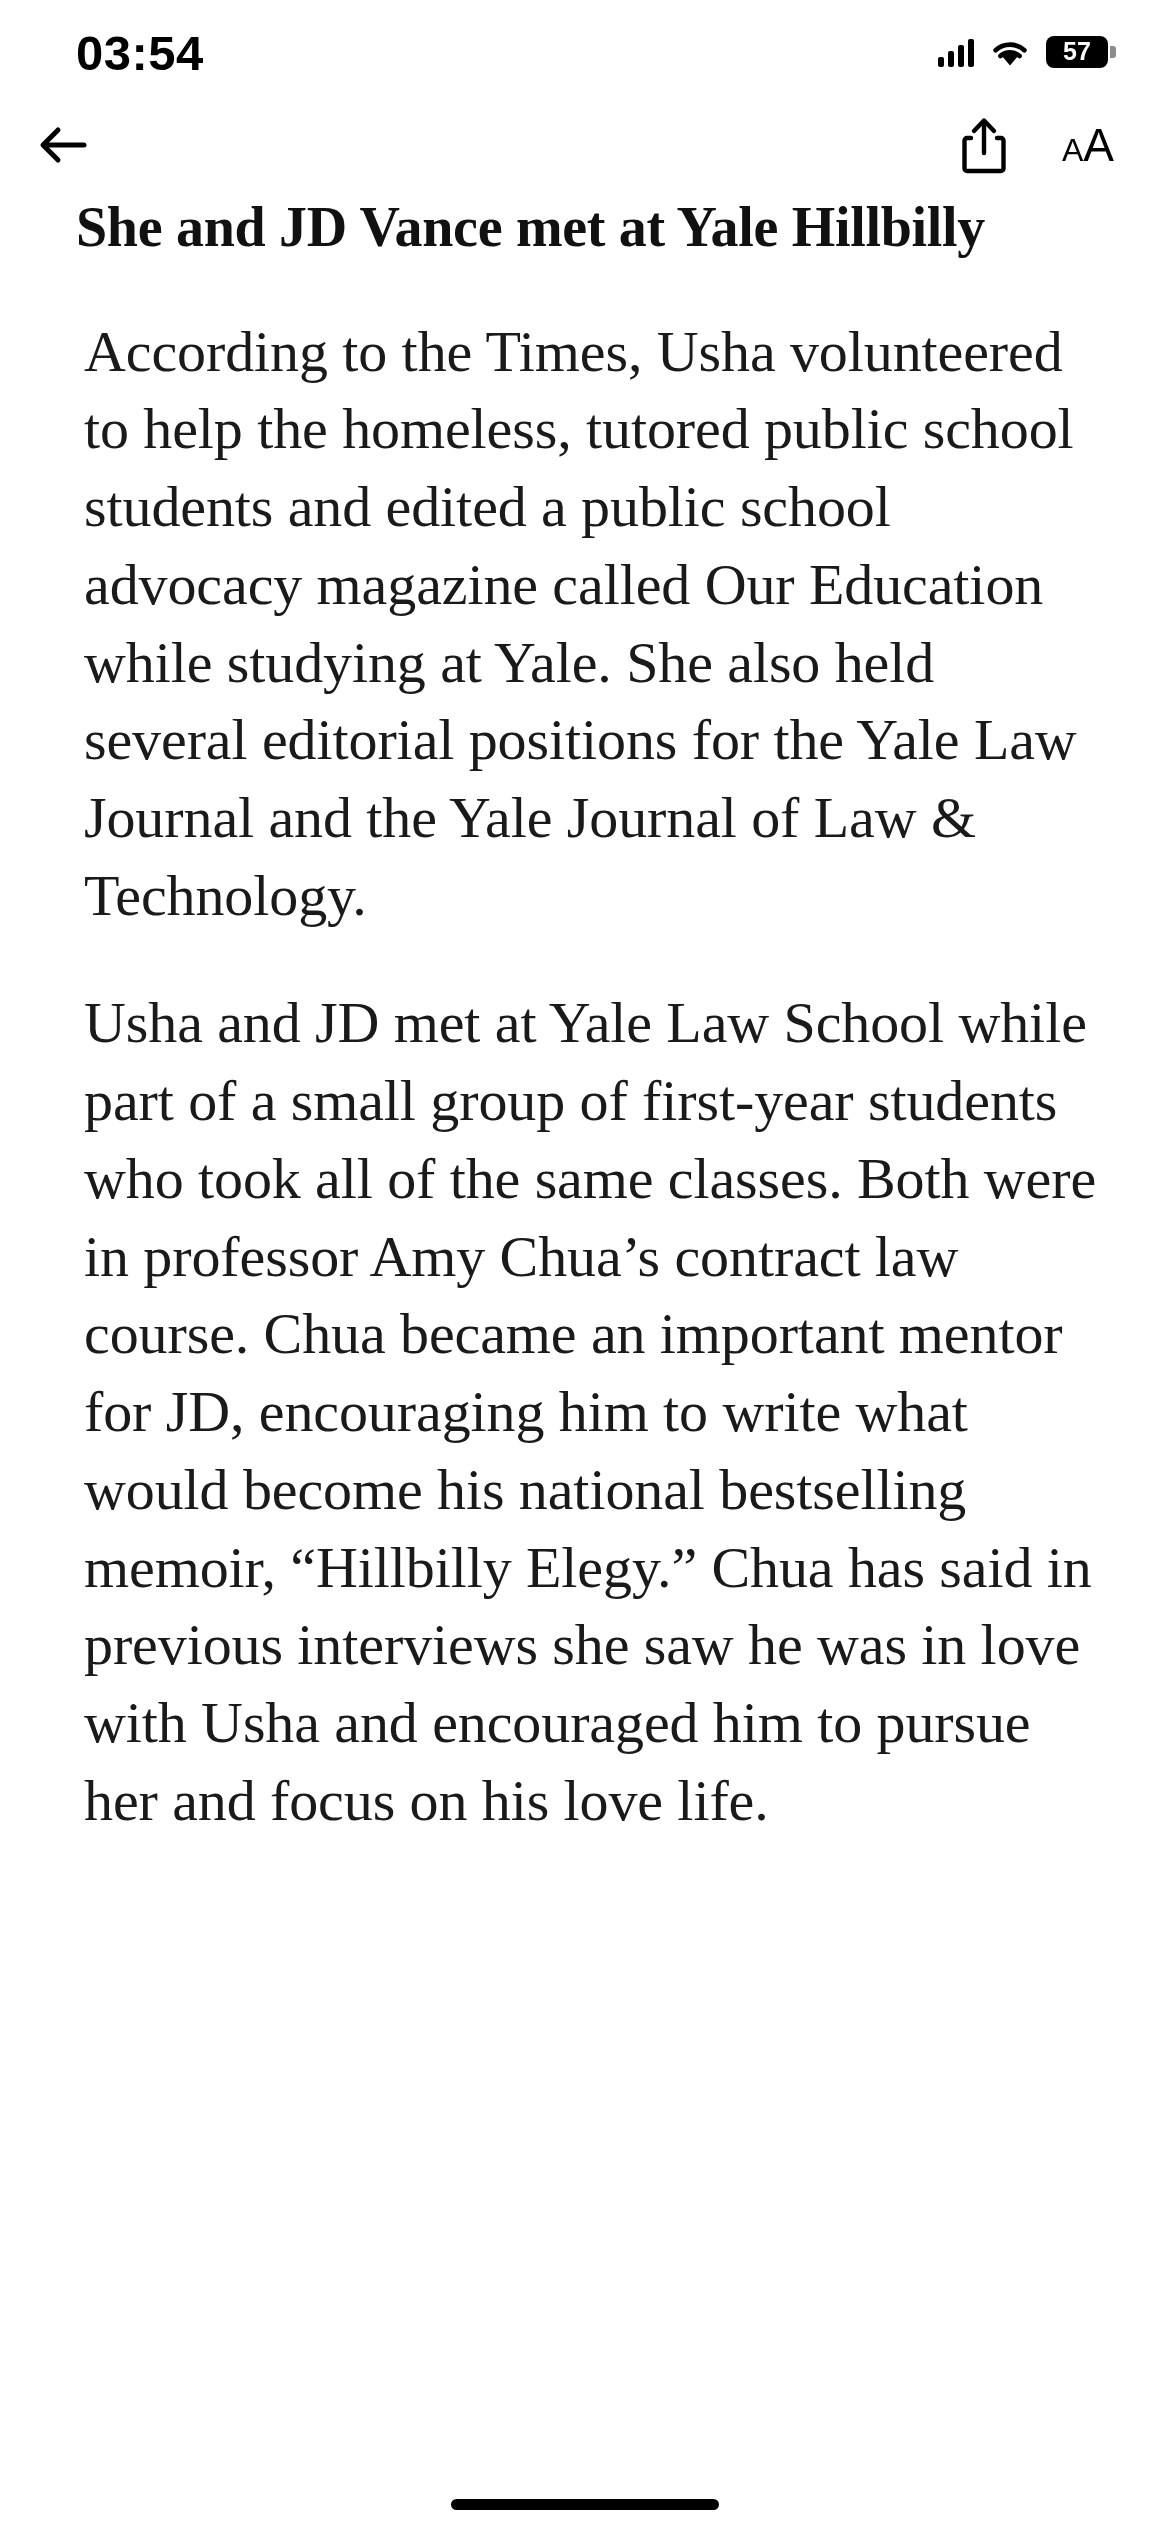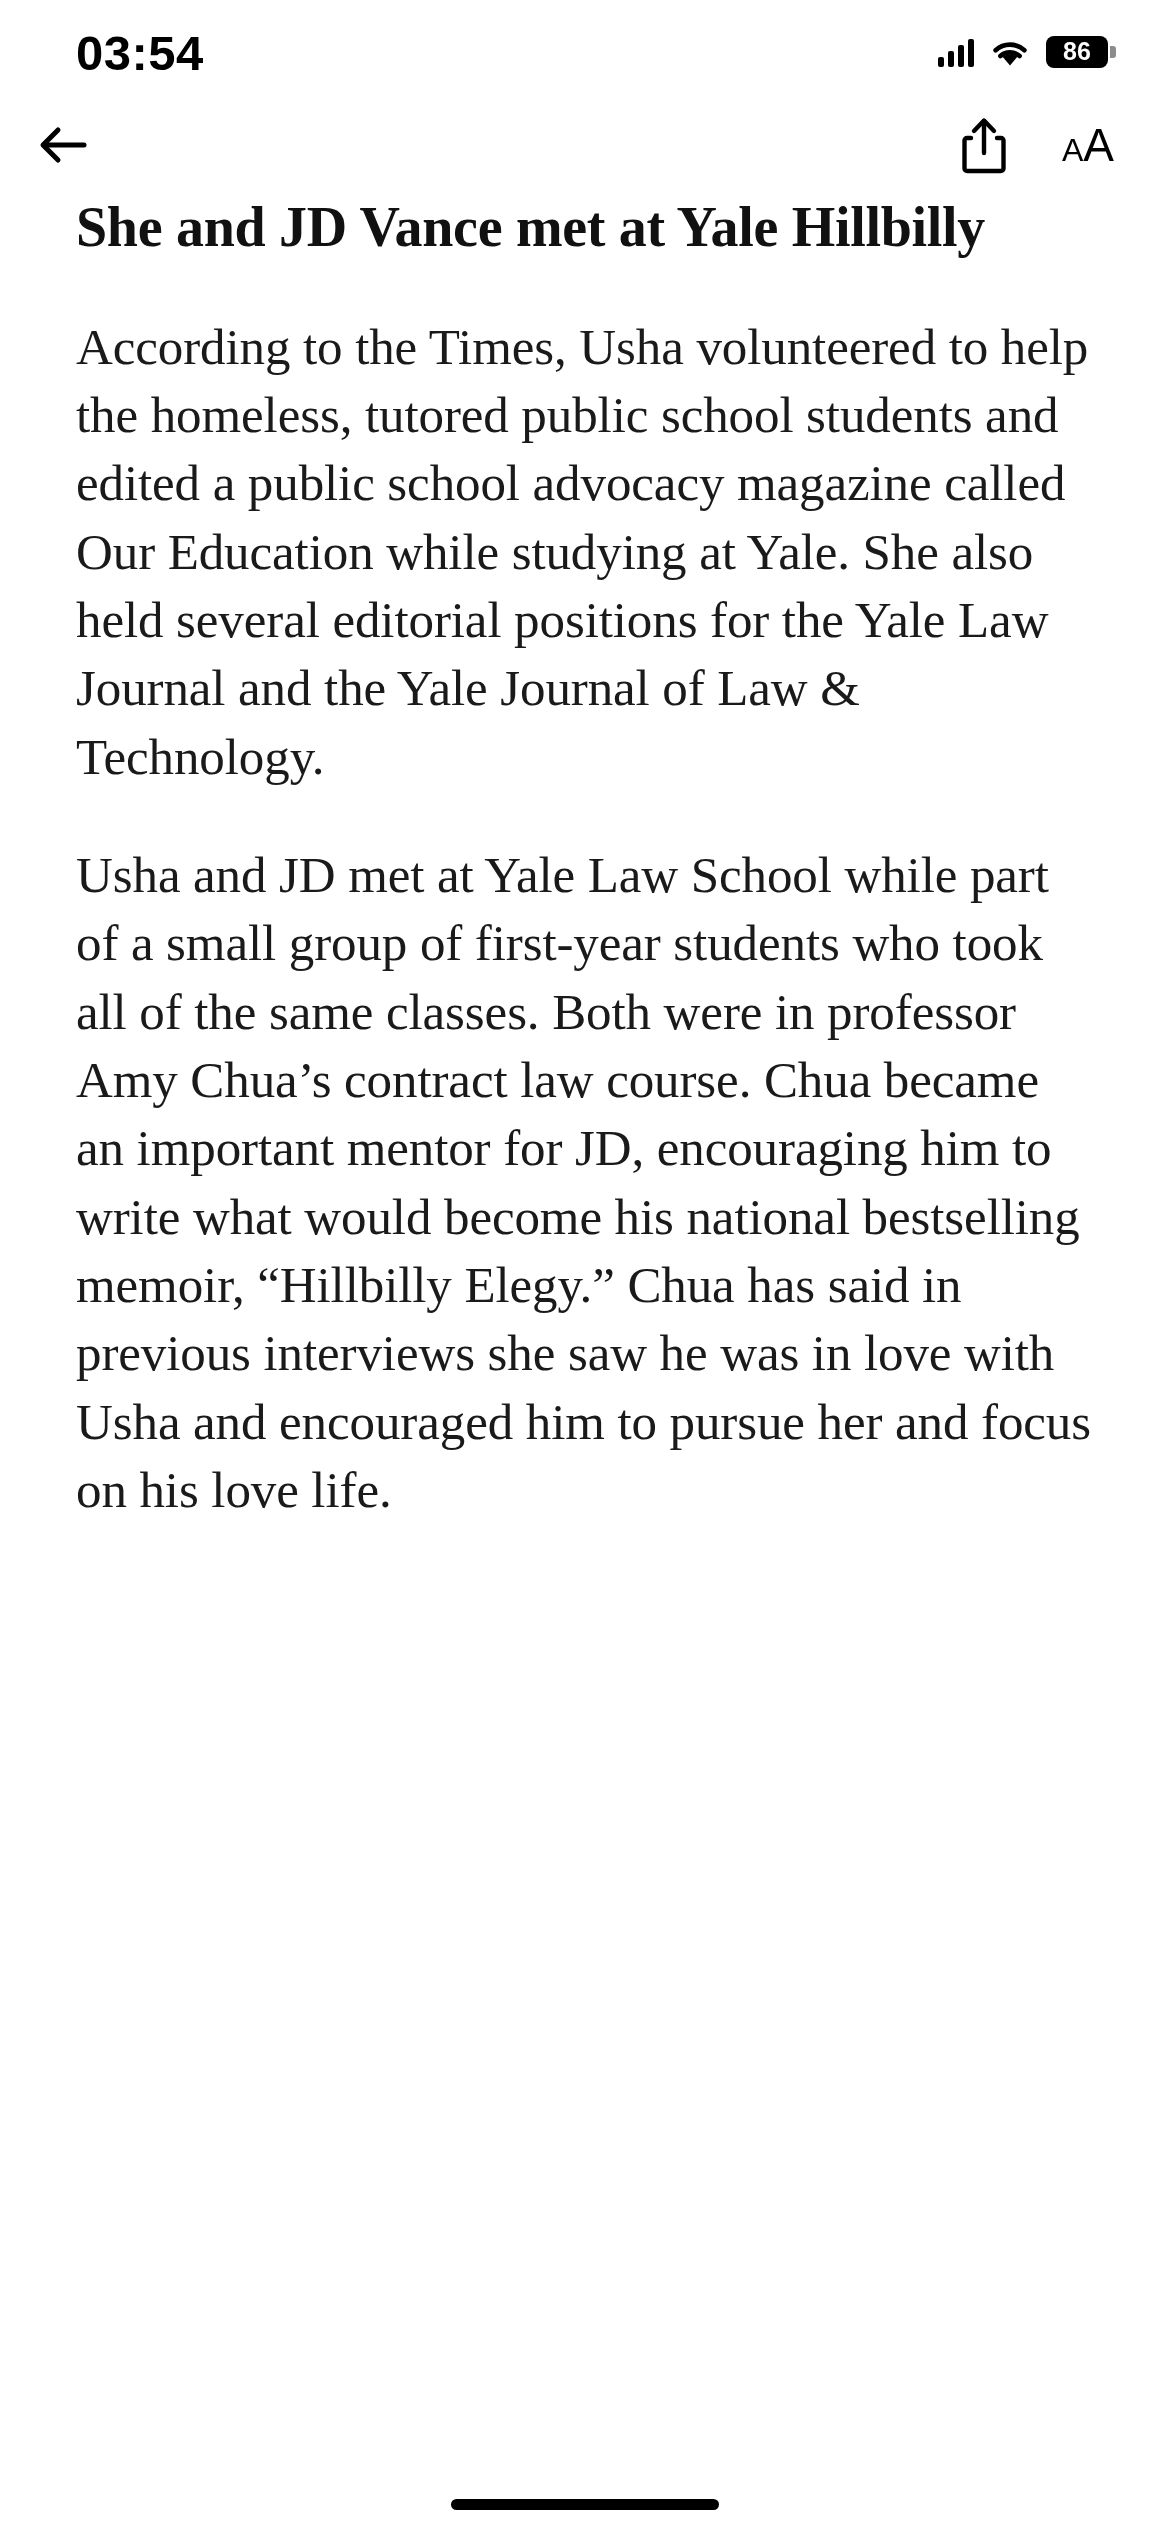--- a/index.html
+++ b/index.html
@@ -147,24 +147,24 @@
     font-family: "Liberation Serif", serif;
     font-weight: bold;
     font-size: 56px;
     line-height: 1.12;
     color: #111111;
     margin: 0 0 54px 0;
     letter-spacing: -0.3px;
   }
   .article p {
     font-family: "Liberation Serif", serif;
-    font-size: 51px;
+    font-size: 58px;
     line-height: 1.34;
     color: #1a1a1a;
-    margin: 0 0 50px 0;
+    margin: 0 0 50px 8px;
     letter-spacing: -0.1px;
   }
   .article p:last-child { margin-bottom: 0; }
 
   
   .home-indicator {
     position: absolute;
     bottom: 22px;
     left: 50%;
     transform: translateX(-50%);
@@ -187,21 +187,21 @@
         <i></i>
     </span>
     <span class="wifi">
       <svg width="40" height="30" viewBox="0 0 40 30" xmlns="http://www.w3.org/2000/svg">
         <path d="M20 28.5 L12.6 19.8 A11.6 11.6 0 0 1 27.4 19.8 Z" fill="#000"></path>
         <path d="M5.6 13.2 A21.5 21.5 0 0 1 34.4 13.2" stroke="#000" stroke-width="4.6" fill="none" stroke-linecap="round"></path>
         <path d="M10.4 19.0 A14.5 14.5 0 0 1 29.6 19.0" stroke="#000" stroke-width="4.6" fill="none" stroke-linecap="round"></path>
       </svg>
     </span>
     <span class="battery">
-      <span class="lvl">86</span>
+      <span class="lvl">57</span>
     </span>
   </div>
 </div>
 
 <div class="nav-bar">
   <div class="nav-left">
     <button class="icon-btn">
       <span class="back-icon">
         <svg width="58" height="58" viewBox="0 0 58 58" xmlns="http://www.w3.org/2000/svg">
           <path d="M50 29 H10" stroke="#000" stroke-width="5" stroke-linecap="round" fill="none"></path>

